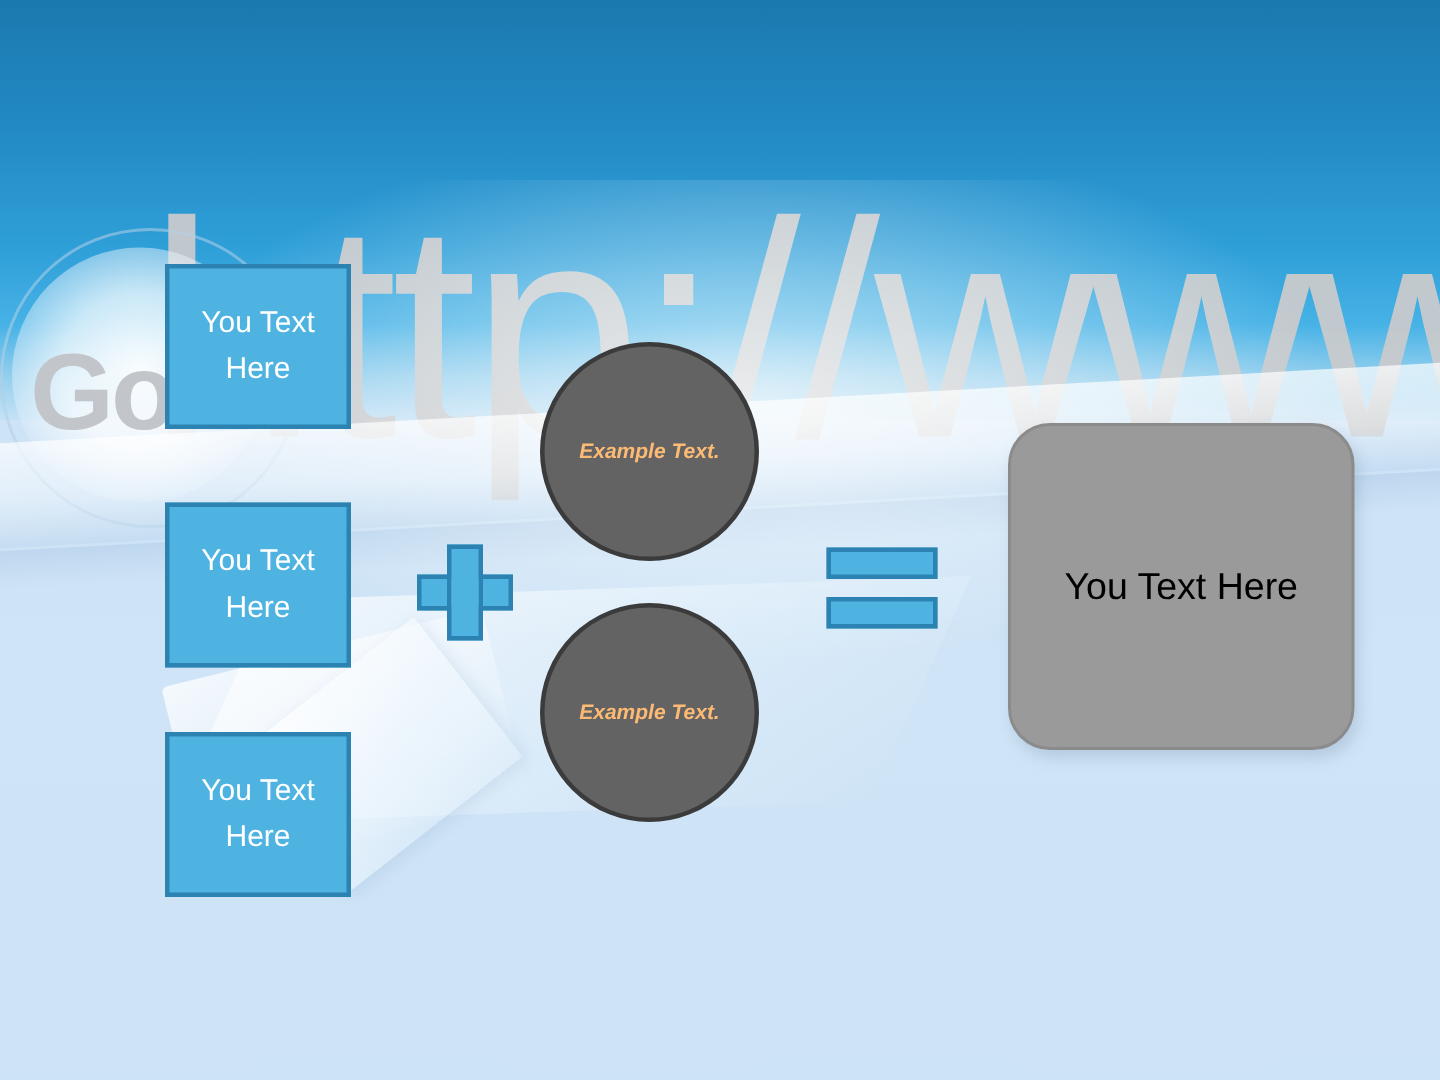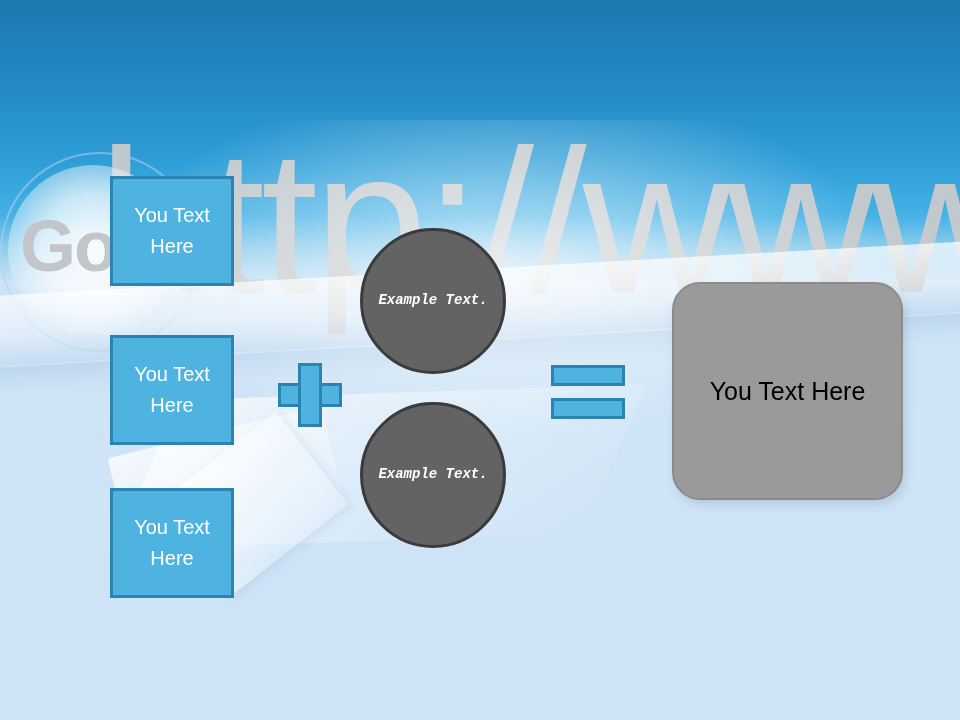--- a/index.html
+++ b/index.html
@@ -80,21 +80,21 @@
   }
   .logo-ring {
     position: absolute;
     left: 0px; top: 152px;
     width: 196px; height: 196px;
     border-radius: 50%;
     border: 2px solid rgba(180,208,232,0.55);
   }
   .logo-text {
     position: absolute;
-    left: 20px; top: 210px;
+    left: 20px; top: 226px;
     font-family: "Liberation Sans", sans-serif;
     font-size: 72px;
     font-weight: bold;
     color: #c2c6ca;
     letter-spacing: -2px;
     line-height: 1;
   }
 
   
   .ribbon-a {
@@ -211,27 +211,27 @@
     position: absolute;
     width: 146px;
     height: 146px;
     border-radius: 50%;
     background: #636363;
     border: 3px solid #3b3b3b;
     box-sizing: border-box;
     display: flex;
     align-items: center;
     justify-content: center;
-    color: #ffffff;
+    color: #fdba74;
     font-size: 14px;
     font-weight: bold;
     font-style: italic;
     line-height: 1.7;
     text-align: center;
-    font-family: Liberation Mono, monospace;
+    font-family: Liberation Sans, sans-serif;
   }
   .circle.c1 { left: 360px; top: 228px; }
   .circle.c2 { left: 360px; top: 402px; }
 
   
   .equals {
     position: absolute;
     left: 551px;
     top: 365px;
     width: 74px;

